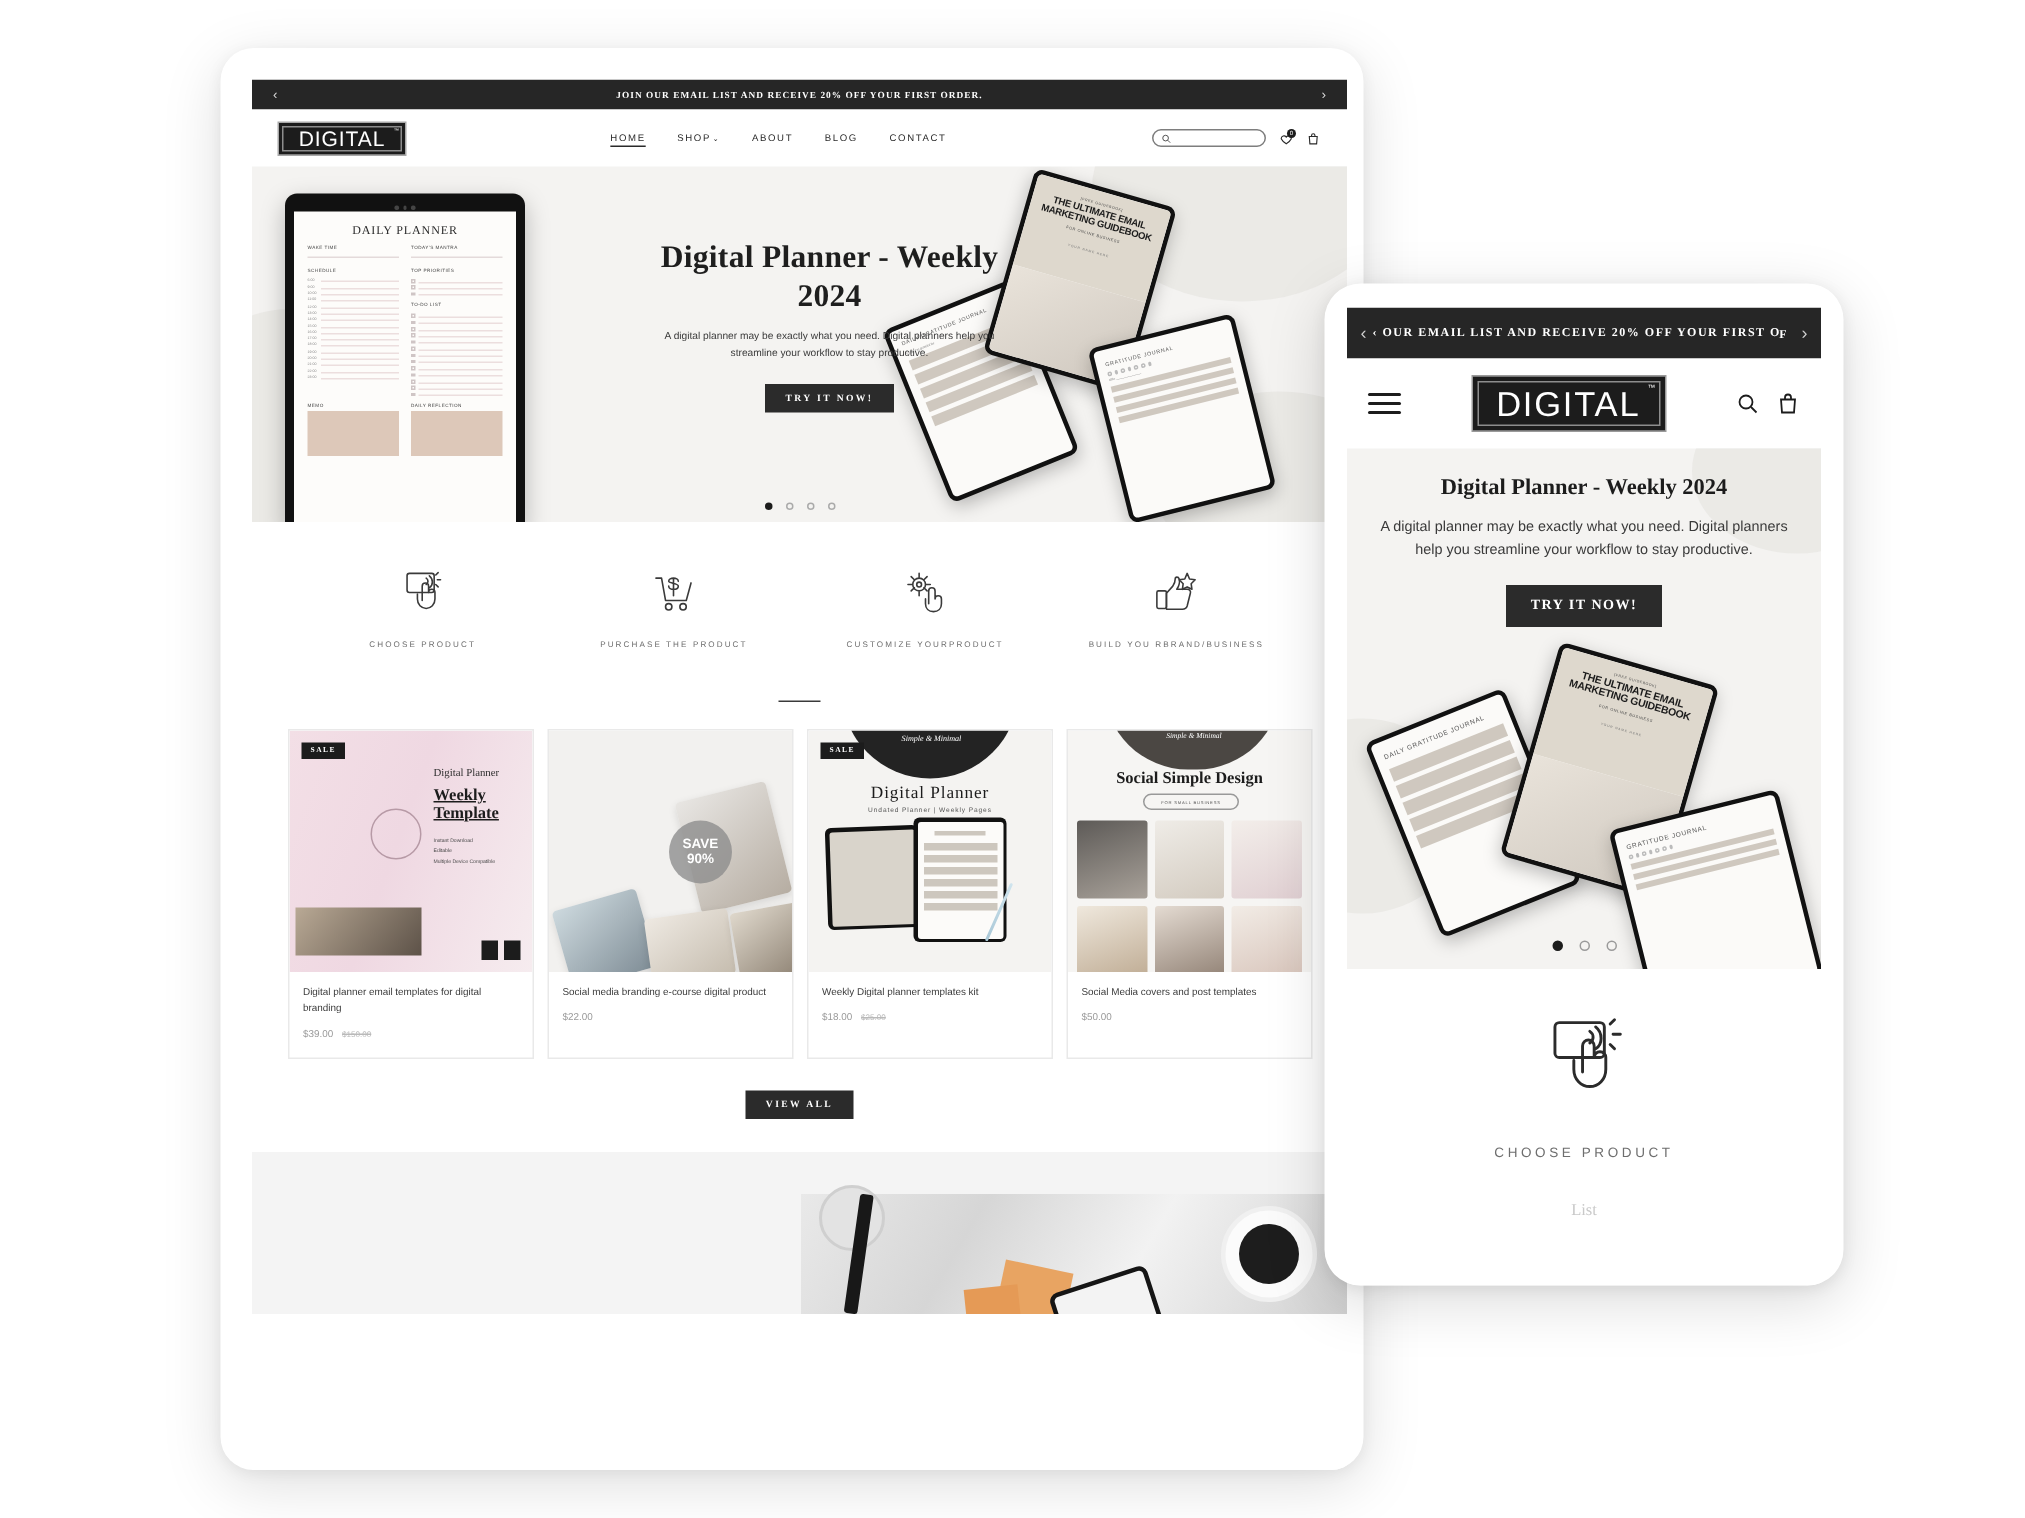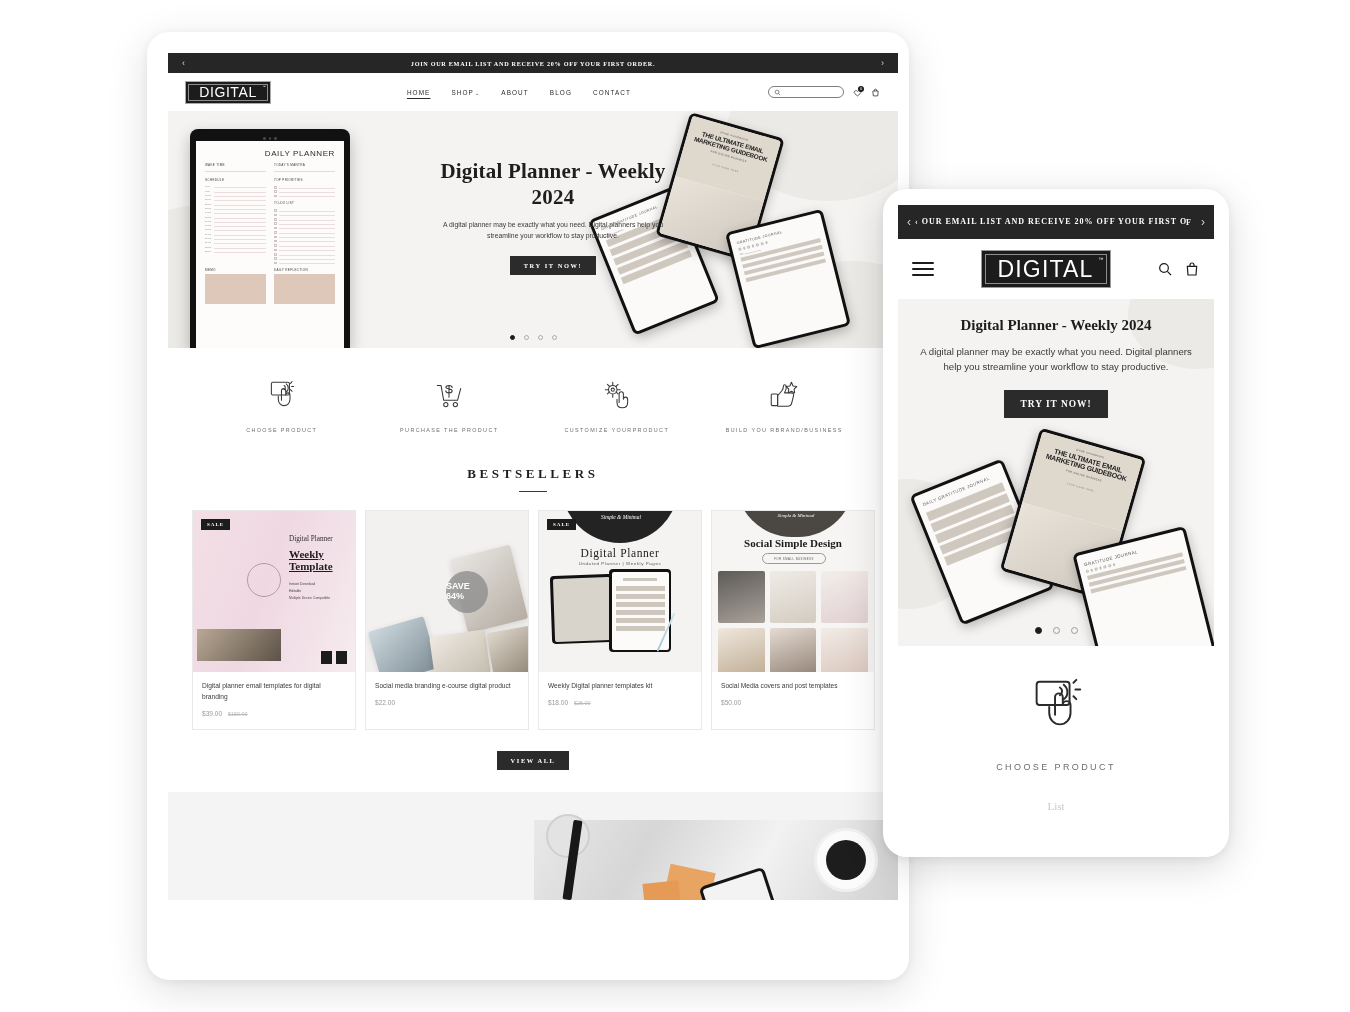--- a/index.html
+++ b/index.html
@@ -191,21 +191,21 @@
     z-index: 3;
   }
   .planner-cam { height: 5px; display:flex; justify-content:center; gap:3px; align-items:center; }
   .planner-cam i { width:2.4px;height:2.4px;border-radius:50%;background:#444; display:block;}
   .planner-screen {
     background: #fdfcfa;
     height: 210px;
     padding: 8px 9px;
     font-size: 3.2px; color:#5a5a5a;
   }
-  .pl-title { text-align:right; font-family:Liberation Sans, sans-serif; font-size:8px; color:#2b2b2b; letter-spacing:0.6px; margin-bottom:5px; position: relative;}
+  .pl-title { text-align:center; font-family:Liberation Serif, serif; font-size:8px; color:#2b2b2b; letter-spacing:0.6px; margin-bottom:5px; position: relative;}
   .pl-title:after{content:"";position:absolute;left:14%;right:14%;top:45%;height:6px;background:#f3e3e3;z-index:-1;}
   .pl-cols { display:flex; gap:8px; }
   .pl-col { flex:1; }
   .pl-lbl { font-size:3.1px; letter-spacing:0.3px; color:#444; margin-bottom:2px; }
   .pl-line { height:3.2px; border-bottom:0.5px solid #e4dada; }
   .pl-rowline { display:flex; align-items:flex-end; gap:2px; height:4.3px;}
   .pl-rowline .t { font-size:2.4px; color:#8a8a8a; width:7px;}
   .pl-rowline .l { flex:1; border-bottom:0.5px solid #ecdede;}
   .pl-chk { display:flex; align-items:flex-end; gap:2px; height:4.4px;}
   .pl-chk .b { width:2.6px;height:2.6px;border:0.5px solid #cfc5c5;}
@@ -299,21 +299,21 @@
   .c1-feat { margin-top:9px; font-size:3.4px; color:#4a4a4a; line-height:2.1;}
   .c1-icons { position:absolute; right:8px; bottom:8px; display:flex; gap:4px;}
   .c1-icons i { width:11px;height:13px;background:#1c1c1c;display:block;}
 
   
   .c2 { position:absolute; inset:0; background:#f2f1ef;}
   .c2-t1 { font-family:"Liberation Serif",serif; font-size:7px; color:#3a3a3a; padding:12px 0 0 11px;}
   .c2-t2 { font-family:"Liberation Serif",serif; font-size:16.5px; color:#1c1c1c; padding-left:11px; letter-spacing:0.3px; margin-top:1px;}
   .c2-li { display:flex; align-items:center; gap:5px; padding-left:11px; margin-top:6.5px; font-size:3.6px; color:#555;}
   .c2-li b { width:6px;height:6px;border-radius:50%;background:#a8a8a8;display:block;}
-  .c2-save { position:absolute; left:80px; top:60px; width:42px;height:42px;border-radius:50%;background:rgba(140,140,140,0.78); color:#fff; display:flex;flex-direction:column;justify-content:center; font-size:9px; font-weight:bold; line-height:1.1; z-index:5;}
+  .c2-save { position:absolute; left:80px; top:60px; width:42px;height:42px;border-radius:50%;background:rgba(140,140,140,0.78); color:#fff; display:flex;flex-direction:column;align-items:center;justify-content:center; font-size:9px; font-weight:bold; line-height:1.1; z-index:5;}
   .c2-ph { position:absolute; border-radius:3px; overflow:hidden; box-shadow:0 2px 6px rgba(0,0,0,0.12);}
 
   
   .c3 { position:absolute; inset:0; background:#f4f3f1;}
   .c3-arc { position:absolute; left:22px; top:-30px; width:118px; height:62px; background:#232323; border-radius:0 0 60px 60px;}
   .c3-script { position:absolute; left:40px; top:3px; width:84px; text-align:center; color:#fff; font-family:"Liberation Serif",serif; font-style:italic; font-size:5.4px;}
   .c3-title { position:absolute; left:0; right:0; top:36px; text-align:center; font-family:"Liberation Serif",serif; font-size:11.5px; color:#1c1c1c; letter-spacing:0.6px;}
   .c3-sub { position:absolute; left:0; right:0; top:50px; text-align:center; font-size:4.4px; color:#555; letter-spacing:0.6px;}
   .c3-tabA { position:absolute; left:12px; top:64px; width:62px; height:68px; background:#111; border-radius:4px; transform:rotate(-2deg);}
   .c3-tabA-s { position:absolute; inset:2.5px; background:#d9d4cb; border-radius:2px; overflow:hidden;}
@@ -730,21 +730,20 @@
             <rect x="8" y="30" width="12" height="22" rx="2"></rect>
             <path d="M20 33l8-9c2-3 3-6 3-9 0-3 4-3 5 0 1 4-1 10-3 13h13c3 0 5 2 4 5l-4 16c-1 3-3 4-6 4H20z"></path>
             <path d="M46 8l3 7 7 1-5 5 1 7-6-3-6 3 1-7-5-5 7-1z"></path>
           </svg>
         </div>
         <div class="feat-label">BUILD YOU RBRAND/BUSINESS</div>
       </div>
     </div>
 
     <div>
-      <div class="section-title">BESTSELLERS</div>
       <div class="title-rule"></div>
 
       <div class="prod-row">
 
         <div class="prod-card">
           <div class="prod-img">
             <div class="c1"></div>
             <span class="sale-tag">SALE</span>
             <div class="c1-ph3"></div>
             <div class="c1-stamp"></div>
@@ -791,21 +790,21 @@
             <div class="c2-li">
                 <b></b>
                 <span>Strategic Design</span>
               </div>
             <div class="c2-ph" style="left:92px;top:40px;width:62px;height:76px;background:linear-gradient(150deg,#e8e6e3,#b6ada2);transform:rotate(-14deg);"></div>
             <div class="c2-ph" style="left:8px;top:112px;width:58px;height:54px;background:linear-gradient(150deg,#cdd9de,#7f8d96);transform:rotate(-16deg);"></div>
             <div class="c2-ph" style="left:66px;top:122px;width:56px;height:44px;background:linear-gradient(150deg,#eee9e2,#c5bcae);transform:rotate(-8deg);"></div>
             <div class="c2-ph" style="left:124px;top:118px;width:46px;height:48px;background:linear-gradient(150deg,#dfd8cc,#8b7f70);transform:rotate(-10deg);"></div>
             <div class="c2-save">
               <span>SAVE</span>
-              <span>64%</span>
+              <span>90%</span>
             </div>
           </div>
           <div class="prod-info">
             <div class="prod-name">Social media branding e-course digital product</div>
             <div class="prod-price">
               <span>$22.00</span>
             </div>
           </div>
         </div>
 

